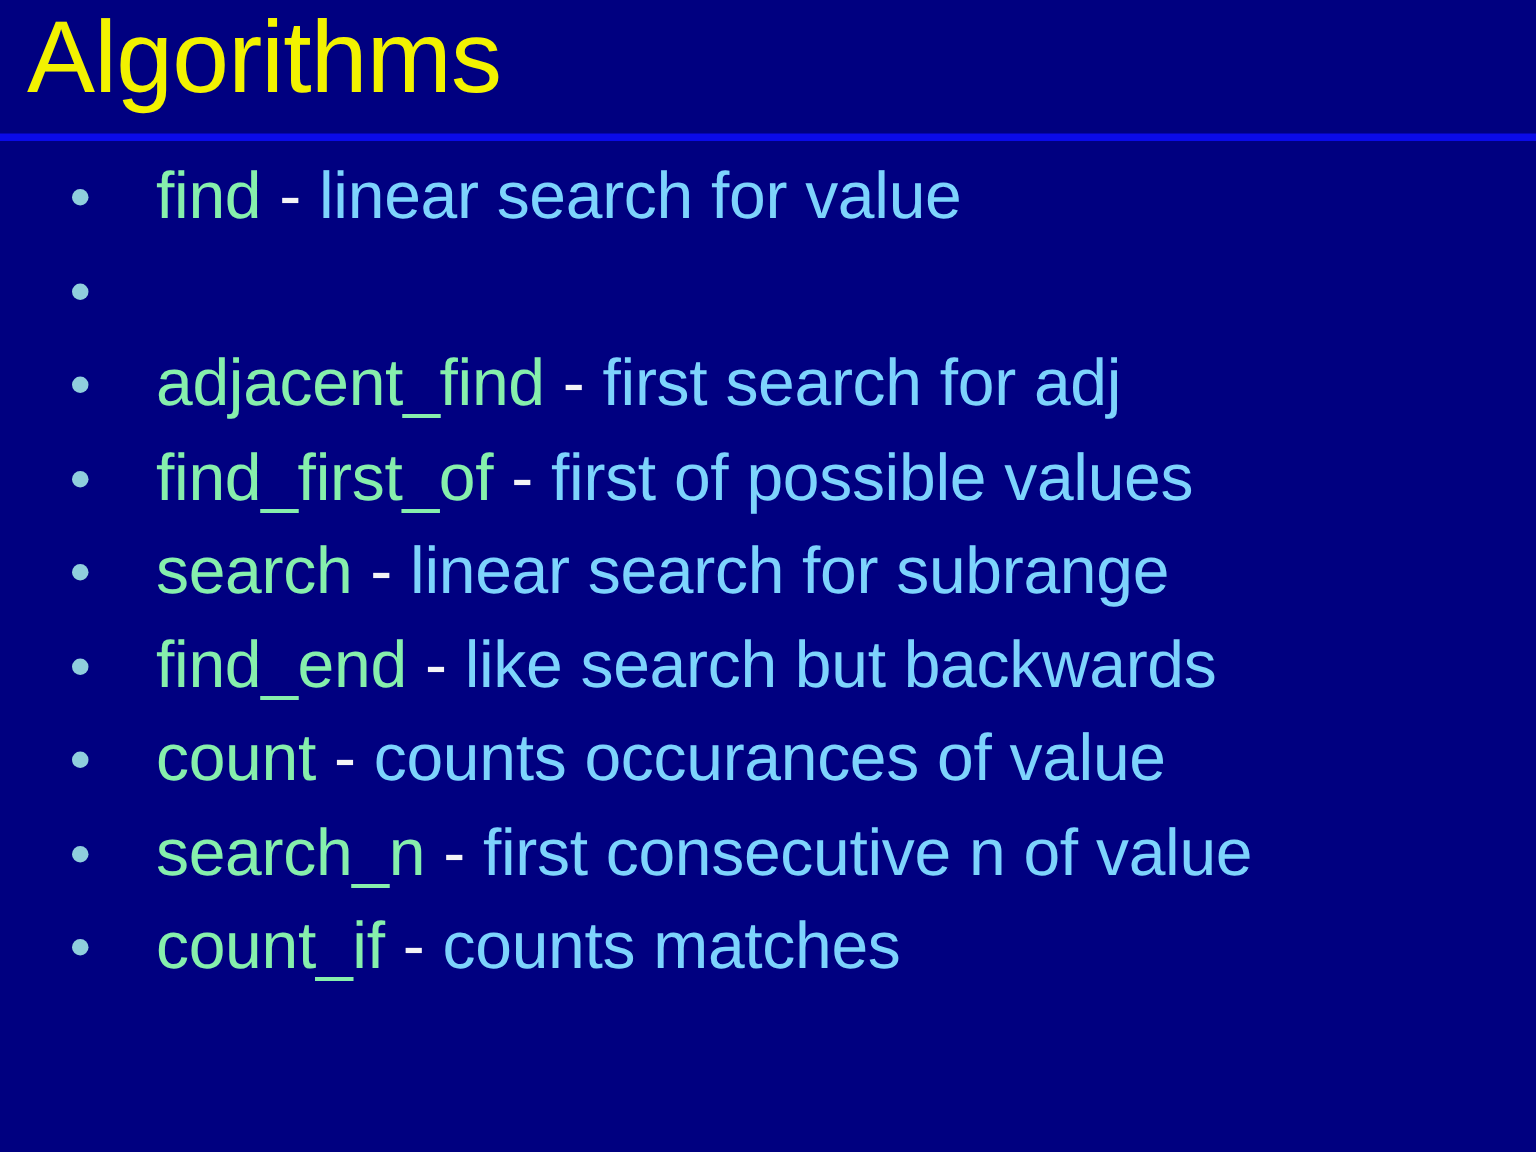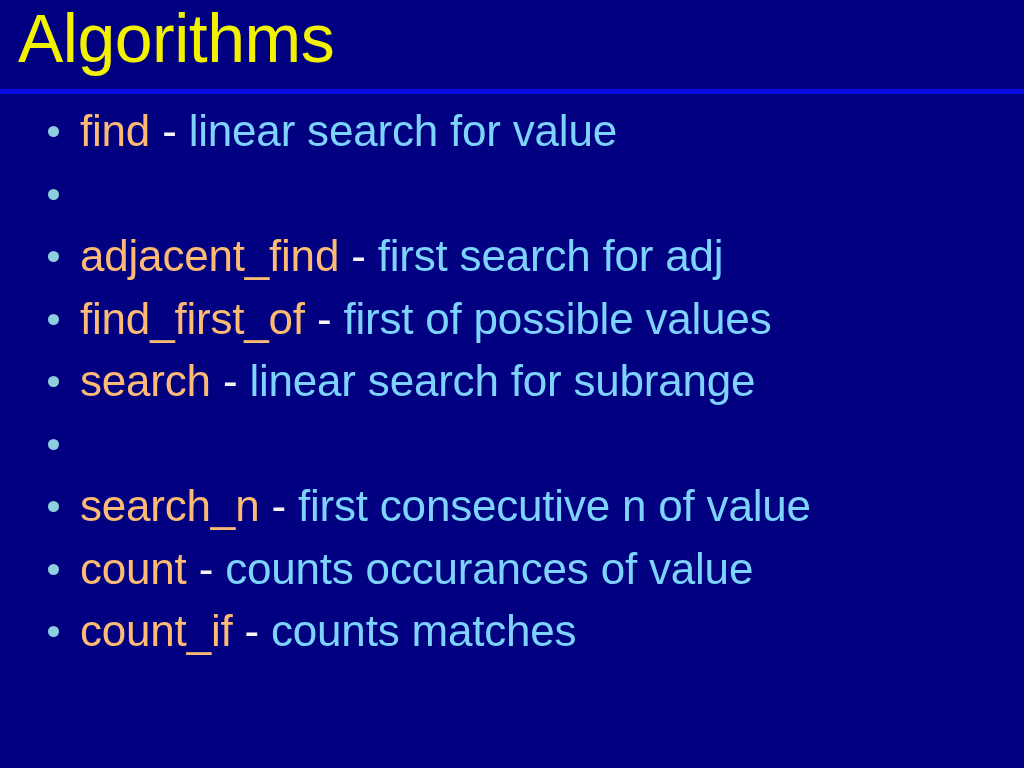--- a/index.html
+++ b/index.html
@@ -81,21 +81,22 @@
     border-radius: 50%;
     background: #8FCEDD;
   }
   .bullet-text {
     font-size: 44px;
     line-height: 46px;
     color: #F4F4F6;
     letter-spacing: -0.2px;
   }
   .code-name {
-    color: #fdba74;
+    color: #86efac;
+    margin-left: 24px;
   }
   .sep {
     color: #F4F4F6;
   }
   .desc {
     color: #7dd3fc;
   }
 </style>
 </head>
 <body>
@@ -123,28 +124,29 @@
       <li class="bullet-item">
         <span class="bullet-marker"></span>
         <span class="bullet-text"><span class="code-name">find_first_of</span> <span class="sep">-</span> <span class="desc">first of possible values</span></span>
       </li>
       <li class="bullet-item">
         <span class="bullet-marker"></span>
         <span class="bullet-text"><span class="code-name">search</span> <span class="sep">-</span> <span class="desc">linear search for subrange</span></span>
       </li>
       <li class="bullet-item">
         <span class="bullet-marker"></span>
+        <span class="bullet-text"><span class="code-name">find_end</span> <span class="sep">-</span> <span class="desc">like search but backwards</span></span>
+      </li>
+      <li class="bullet-item">
+        <span class="bullet-marker"></span>
+        <span class="bullet-text"><span class="code-name">count</span> <span class="sep">-</span> <span class="desc">counts occurances of value</span></span>
       </li>
       <li class="bullet-item">
         <span class="bullet-marker"></span>
         <span class="bullet-text"><span class="code-name">search_n</span> <span class="sep">-</span> <span class="desc">first consecutive n of value</span></span>
-      </li>
-      <li class="bullet-item">
-        <span class="bullet-marker"></span>
-        <span class="bullet-text"><span class="code-name">count</span> <span class="sep">-</span> <span class="desc">counts occurances of value</span></span>
       </li>
       <li class="bullet-item">
         <span class="bullet-marker"></span>
         <span class="bullet-text"><span class="code-name">count_if</span> <span class="sep">-</span> <span class="desc">counts matches</span></span>
       </li>
     </ul>
 
 </div>
 
 </body></html>

